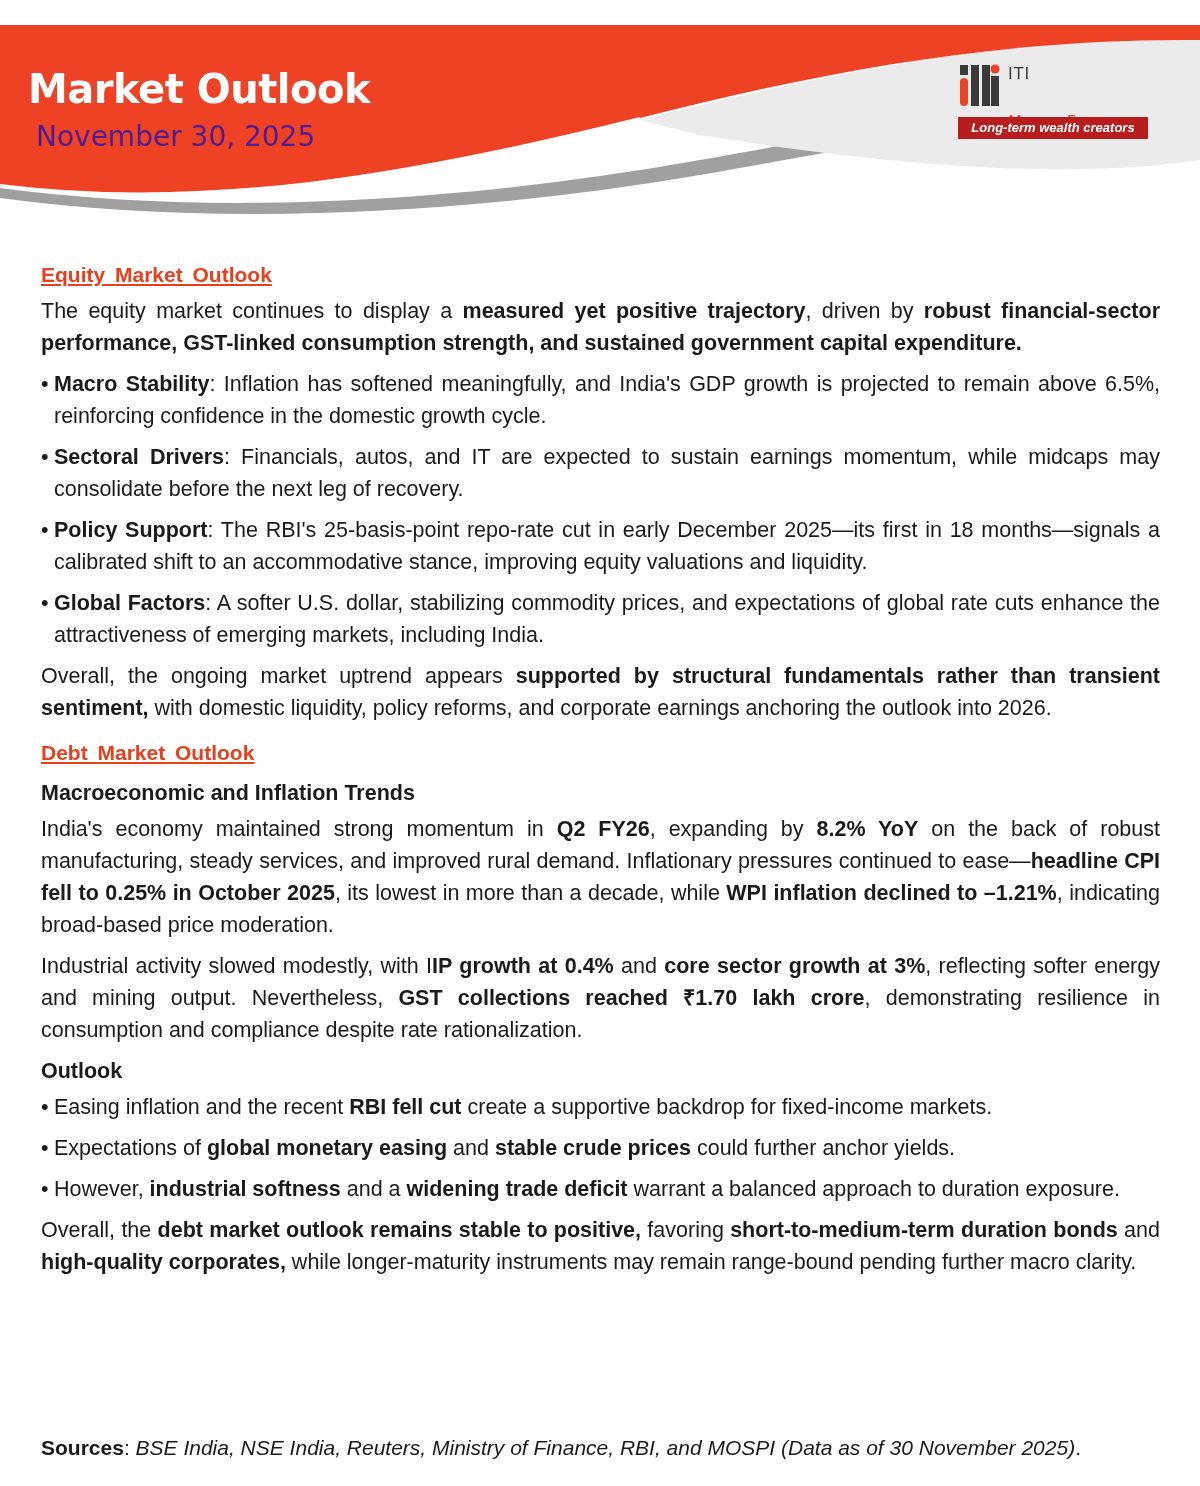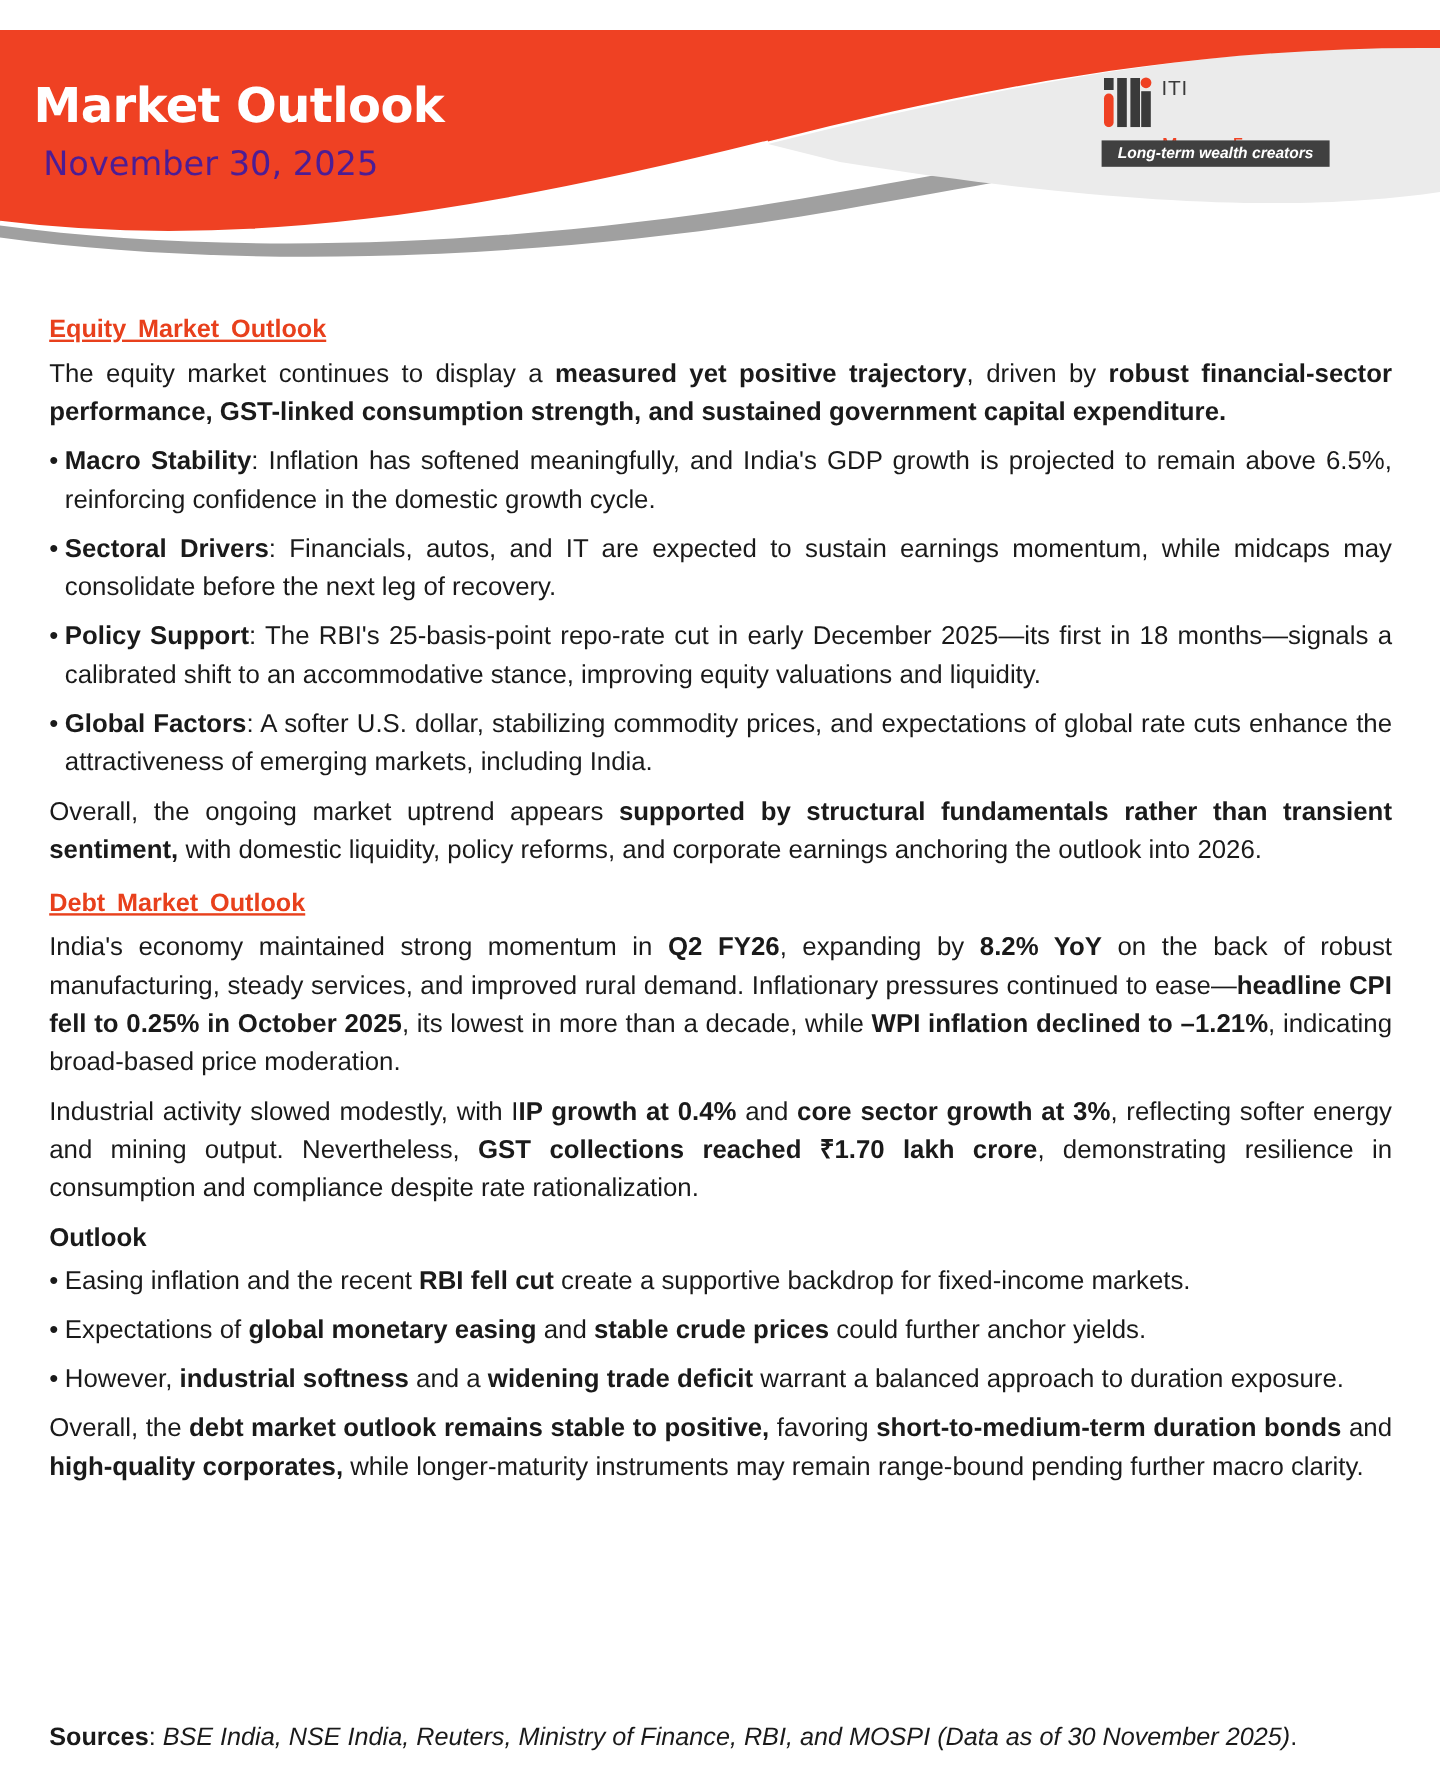--- a/index.html
+++ b/index.html
@@ -4,27 +4,27 @@
   <style>
     html, body { margin: 0; padding: 0; background: #ffffff; }
     body { width: 1200px; height: 1486px; position: relative; overflow: hidden;
            font-family: "Liberation Sans", sans-serif; color: #1a1a1a; }
     .header { position: absolute; left: 0; top: 0; width: 1200px; height: 220px; }
     .header svg { position: absolute; left: 0; top: 0; }
     .title { position: absolute; left: 28px; top: 66px; color: #fff; font-size: 40px; font-weight: bold;
              font-family: "DejaVu Sans", sans-serif; letter-spacing: -0.5px; }
     .date { position: absolute; left: 36px; top: 120px; color: #4c1d95; font-size: 28px;
             font-family: "DejaVu Sans", sans-serif; }
-    .logo { position: absolute; left: 918px; top: 64px; width: 192px; height: 76px; }
+    .logo { position: absolute; left: 958px; top: 64px; width: 192px; height: 76px; }
     .logo-mark { position: absolute; left: 0; top: 0; width: 44px; height: 42px; }
     .logo-iti { position: absolute; left: 50px; top: 0px; font-size: 16px; color: #3a3a3a;
                 font-family: "DejaVu Sans", sans-serif; letter-spacing: 1px; }
     .logo-mf { position: absolute; left: 50px; top: 20px; font-size: 16px; color: #ef4123;
                font-family: "DejaVu Sans", sans-serif; font-variant: small-caps; letter-spacing: 0.5px; white-space: nowrap; margin-top: 28px; }
-    .logo-tag { position: absolute; left: 0; top: 53px; width: 190px; height: 22px; background: #404040;
+    .logo-tag { position: absolute; left: 0; top: 53px; width: 190px; height: 22px; background: #b91c1c;
                 color: #fff; font-size: 13px; font-style: italic; font-weight: bold; line-height: 22px;
                 text-align: center; white-space: nowrap; }
     .content { position: absolute; left: 41px; top: 246px; width: 1119px; font-size: 21.5px; line-height: 32px;
                font-family: "Liberation Sans", sans-serif; }
     .section-title { color: #e8401c; font-weight: bold; text-decoration: underline; margin: 13px 0 4px 0;
                      font-size: 21px; word-spacing: 4px; }
     .sub-title { font-weight: bold; margin: 8px 0 4px 0; }
     p { margin: 0 0 9px 0; text-align: justify; }
     .bullet { position: relative; padding-left: 13px; margin: 0 0 9px 0; text-align: justify; }
     .bullet .dot { position: absolute; left: 0; top: 0; }
@@ -68,20 +68,21 @@
   <p><span>The equity market continues to display a </span><b>measured yet positive trajectory</b><span>, driven by </span><b>robust financial-sector performance, GST-linked consumption strength, and sustained government capital expenditure.</b></p>
 
   <div class="bullet"><span class="dot">•</span><b>Macro Stability</b><span>: Inflation has softened meaningfully, and India's GDP growth is projected to remain above 6.5%, reinforcing confidence in the domestic growth cycle.</span></div>
   <div class="bullet"><span class="dot">•</span><b>Sectoral Drivers</b><span>: Financials, autos, and IT are expected to sustain earnings momentum, while midcaps may consolidate before the next leg of recovery.</span></div>
   <div class="bullet"><span class="dot">•</span><b>Policy Support</b><span>: The RBI's 25-basis-point repo-rate cut in early December 2025—its first in 18 months—signals a calibrated shift to an accommodative stance, improving equity valuations and liquidity.</span></div>
   <div class="bullet"><span class="dot">•</span><b>Global Factors</b><span>: A softer U.S. dollar, stabilizing commodity prices, and expectations of global rate cuts enhance the attractiveness of emerging markets, including India.</span></div>
 
   <p><span>Overall, the ongoing market uptrend appears </span><b>supported by structural fundamentals rather than transient sentiment,</b><span> with domestic liquidity, policy reforms, and corporate earnings anchoring the outlook into 2026.</span></p>
 
   <div class="section-title">Debt Market Outlook</div>
+  <div class="sub-title">Macroeconomic and Inflation Trends</div>
   <p><span>India's economy maintained strong momentum in </span><b>Q2 FY26</b><span>, expanding by </span><b>8.2% YoY</b><span> on the back of robust manufacturing, steady services, and improved rural demand. Inflationary pressures continued to ease—</span><b>headline CPI fell to 0.25% in October 2025</b><span>, its lowest in more than a decade, while </span><b>WPI inflation declined to –1.21%</b><span>, indicating broad-based price moderation.</span></p>
 
   <p><span>Industrial activity slowed modestly, with I</span><b>IP growth at 0.4%</b><span> and </span><b>core sector growth at 3%</b><span>, reflecting softer energy and mining output. Nevertheless, </span><b>GST collections reached ₹1.70 lakh crore</b><span>, demonstrating resilience in consumption and compliance despite rate rationalization.</span></p>
 
   <div class="sub-title">Outlook</div>
   <div class="bullet"><span class="dot">•</span><span>Easing inflation and the recent </span><b>RBI fell cut</b><span> create a supportive backdrop for fixed-income markets.</span></div>
   <div class="bullet"><span class="dot">•</span><span>Expectations of </span><b>global monetary easing</b><span> and </span><b>stable crude prices</b><span> could further anchor yields.</span></div>
   <div class="bullet"><span class="dot">•</span><span>However, </span><b>industrial softness</b><span> and a </span><b>widening trade deficit</b><span> warrant a balanced approach to duration exposure.</span></div>
 
   <p><span>Overall, the </span><b>debt market outlook remains stable to positive,</b><span> favoring </span><b>short-to-medium-term duration bonds</b><span> and </span><b>high-quality corporates,</b><span> while longer-maturity instruments may remain range-bound pending further macro clarity.</span></p>

